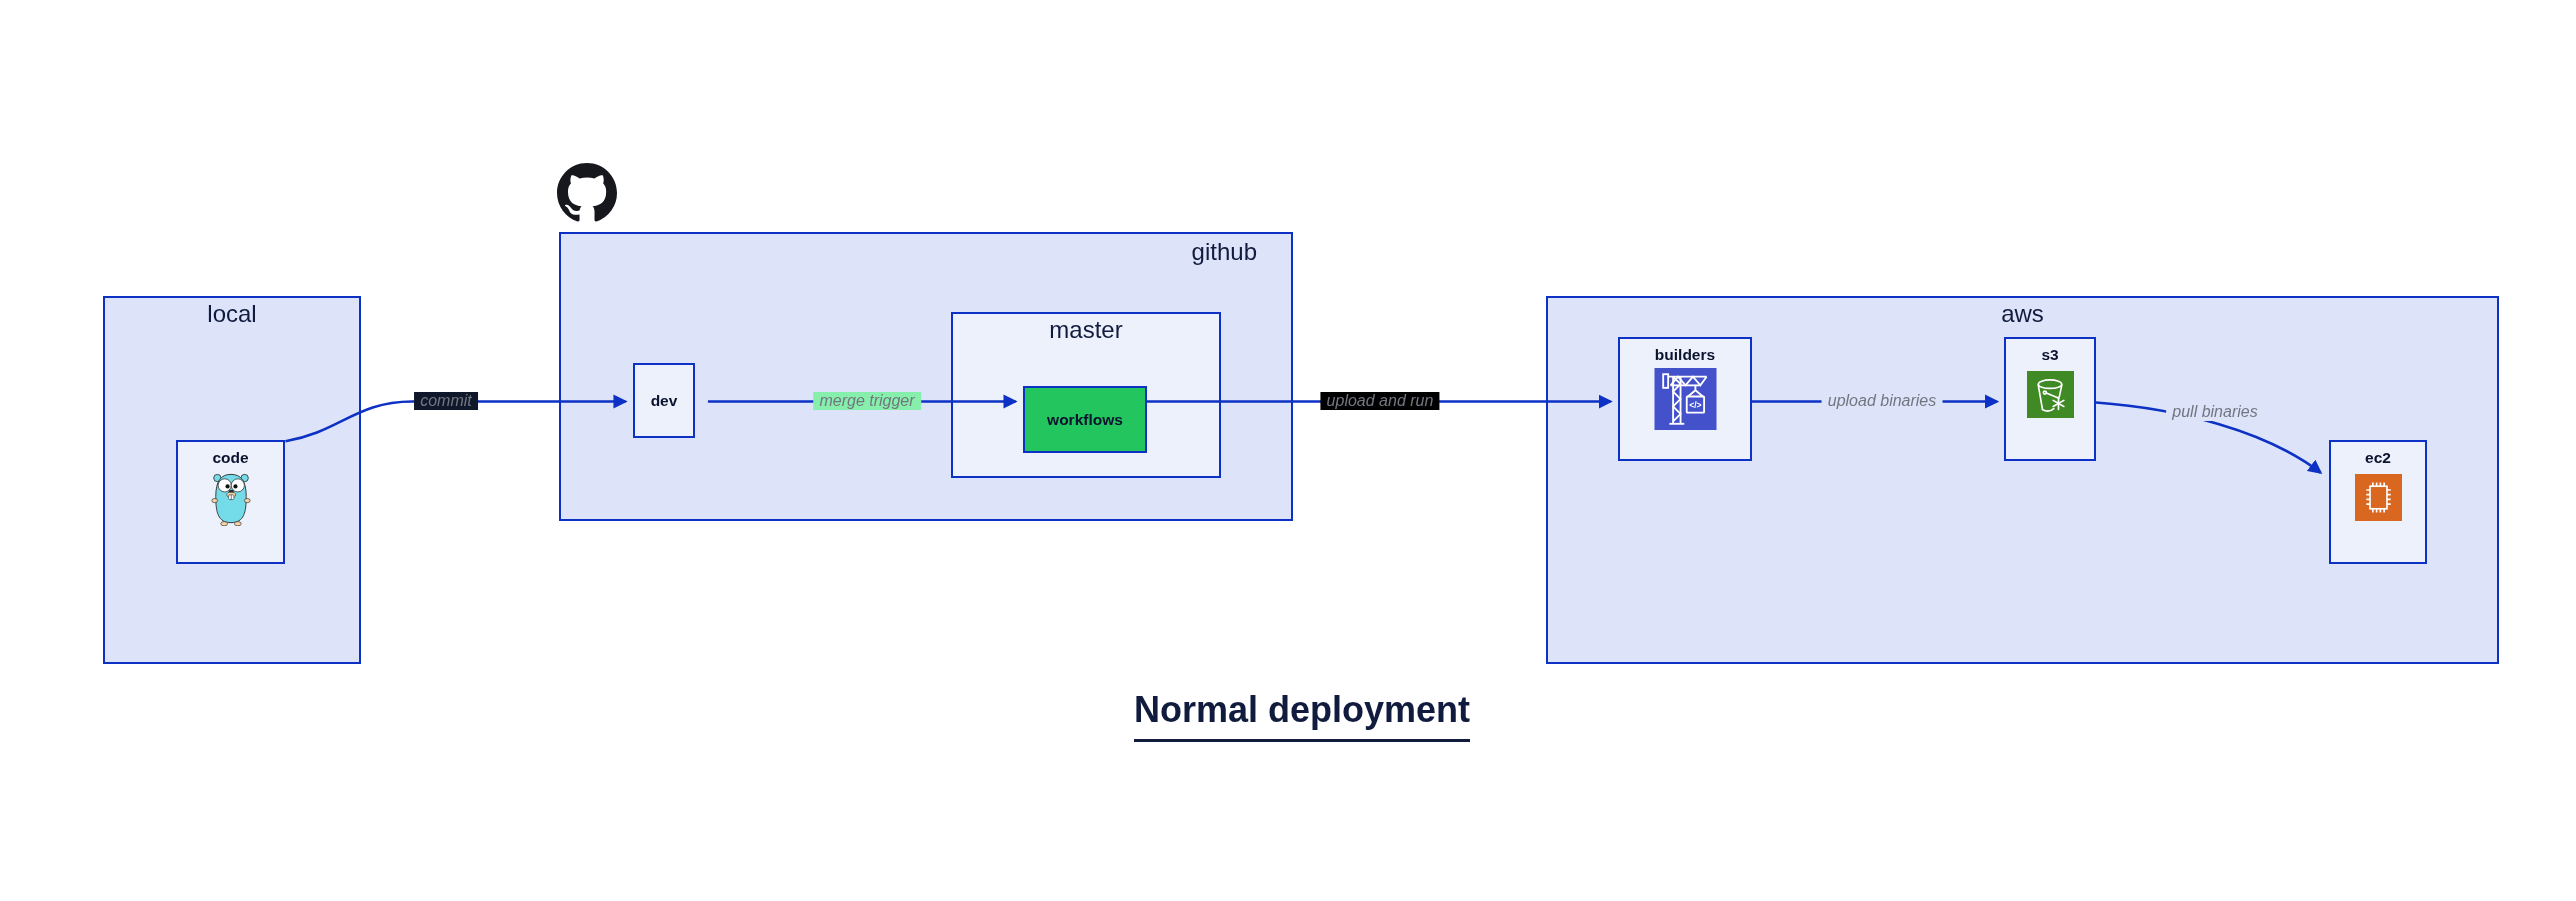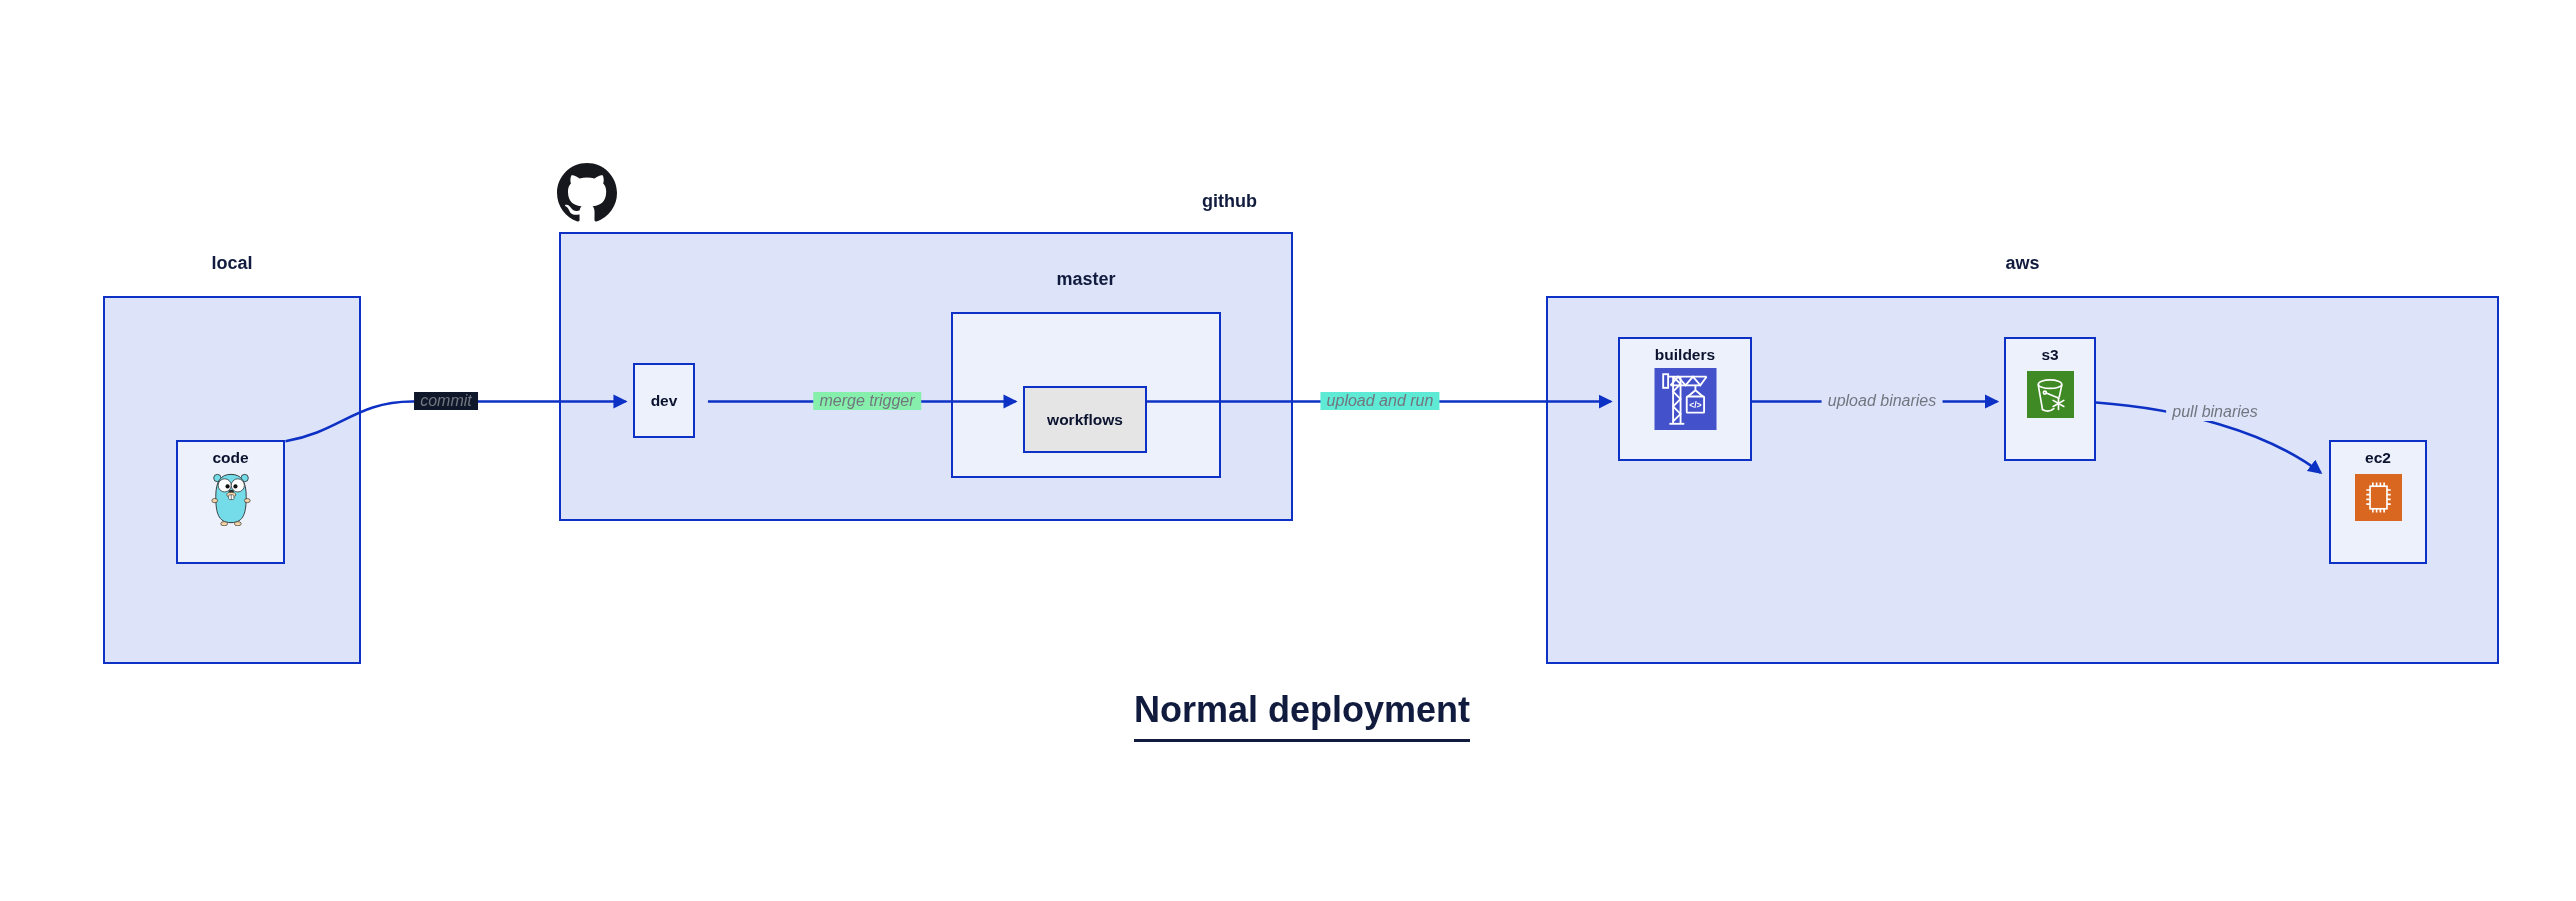--- a/index.html
+++ b/index.html
@@ -2,22 +2,22 @@
 <html style="font-size:8.2px"><head>
 <meta charset="utf-8">
 <style>
   html,body{margin:0;padding:0;background:#ffffff;}
   .canvas{position:relative;width:2604px;height:902px;background:#ffffff;overflow:hidden;
           font-family:"Liberation Sans","DejaVu Sans",sans-serif;}
   .box{position:absolute;box-sizing:border-box;}
   .group-box{background:#dde4fa;border:2.6px solid #0d31c4;}
   .node-box{background:#edf1fc;border:2.1px solid #0d31c4;display:flex;flex-direction:column;align-items:center;}
   .node-box.center{justify-content:center;}
-  .inner-node{background:#e5e5e5;}
-  .group-label{position:absolute;font-size:18px;font-weight:700;color:#101b3e;letter-spacing:0;}
+  .inner-node{background:#22c55e;}
+  .group-label{position:absolute;font-size:24px;font-weight:400;color:#101b3e;letter-spacing:0;margin-top:47px;}
   .node-label{font-size:15.5px;font-weight:700;color:#0b132f;}
   .node-label.top{margin-top:7.2px;}
   .edge-label{position:absolute;transform:translate(-50%,-50%);font-size:16px;font-style:italic;
               color:#72767f;padding:0 6.2px;white-space:nowrap;z-index:6;}
   .edges-svg{position:absolute;left:0;top:0;z-index:5;pointer-events:none;}
   .icon-tile{display:block;}
   .title-wrap{position:absolute;left:0;top:689px;width:2604px;text-align:center;}
   .title-text{font-size:36px;font-weight:600;color:#101b3e;border-bottom:3.1px solid #101b3e;padding-bottom:9px;}
   .octocat{position:absolute;left:557px;top:163px;}
 </style>
@@ -130,21 +130,21 @@
     </defs>
     <path d="M 554 856 C 660 838 690 779 800 779 L 1214 779" stroke="#0d31c4" stroke-width="5" fill="none" marker-end="url(#arrow)"></path>
     <path d="M 1374 779 L 1971 779" stroke="#0d31c4" stroke-width="5" fill="none" marker-end="url(#arrow)"></path>
     <path d="M 2225 779 L 3126 779" stroke="#0d31c4" stroke-width="5" fill="none" marker-end="url(#arrow)"></path>
     <path d="M 3400 779 L 3876 779" stroke="#0d31c4" stroke-width="5" fill="none" marker-end="url(#arrow)"></path>
     <path d="M 4068 781 C 4230 793 4398 836 4504 917" stroke="#0d31c4" stroke-width="5" fill="none" marker-end="url(#arrow)"></path>
   </svg>
 
   <div class="edge-label" style="left:446px;top:401px;background:#0f172a;">commit</div>
   <div class="edge-label" style="left:867px;top:401px;background:#86efac;">merge trigger</div>
-  <div class="edge-label" style="left:1380px;top:401px;background:#5eead4;font-style:italic;">upload and run</div>
+  <div class="edge-label" style="left:1380px;top:401px;background:#000000;font-style:italic;">upload and run</div>
   <div class="edge-label" style="left:1882px;top:401px;background:#dde4fa;">upload binaries</div>
   <div class="edge-label" style="left:2215px;top:412px;background:#dde4fa;text-align:center;">pull binaries</div>
 
   <div class="title-wrap">
     <span class="title-text">Normal deployment</span>
   </div>
 
 </div>
 
 

